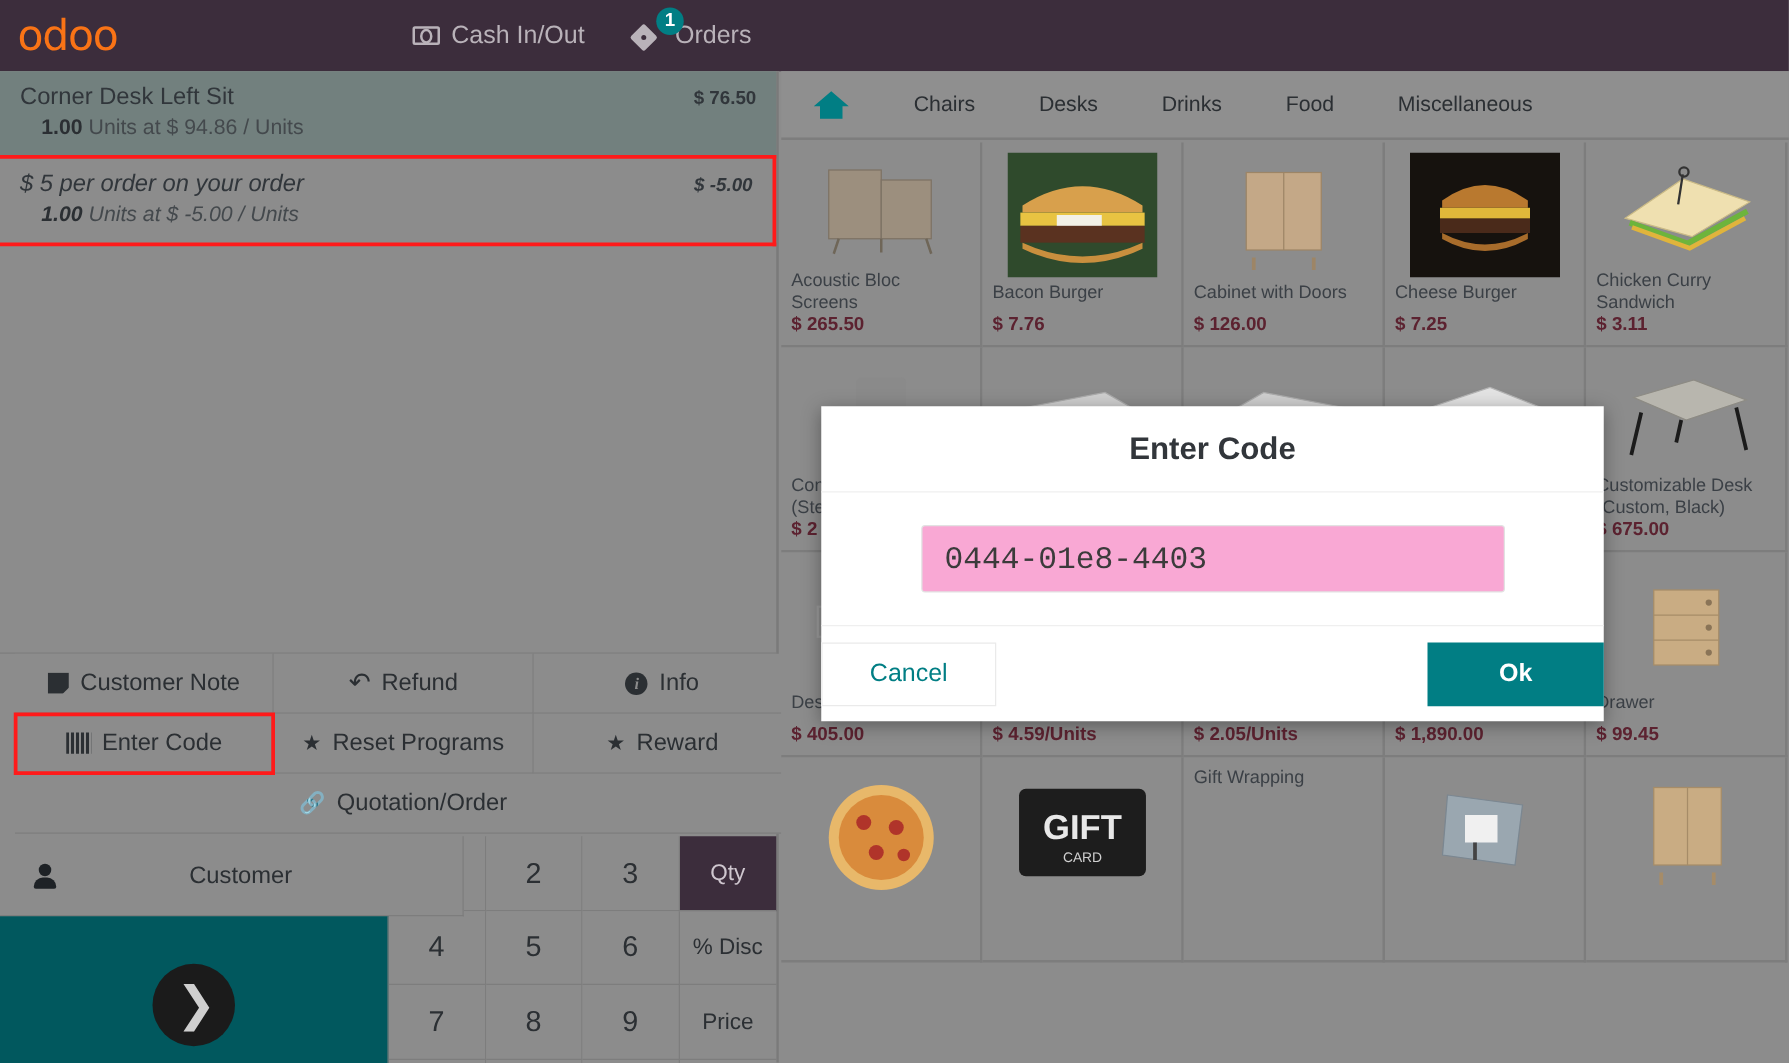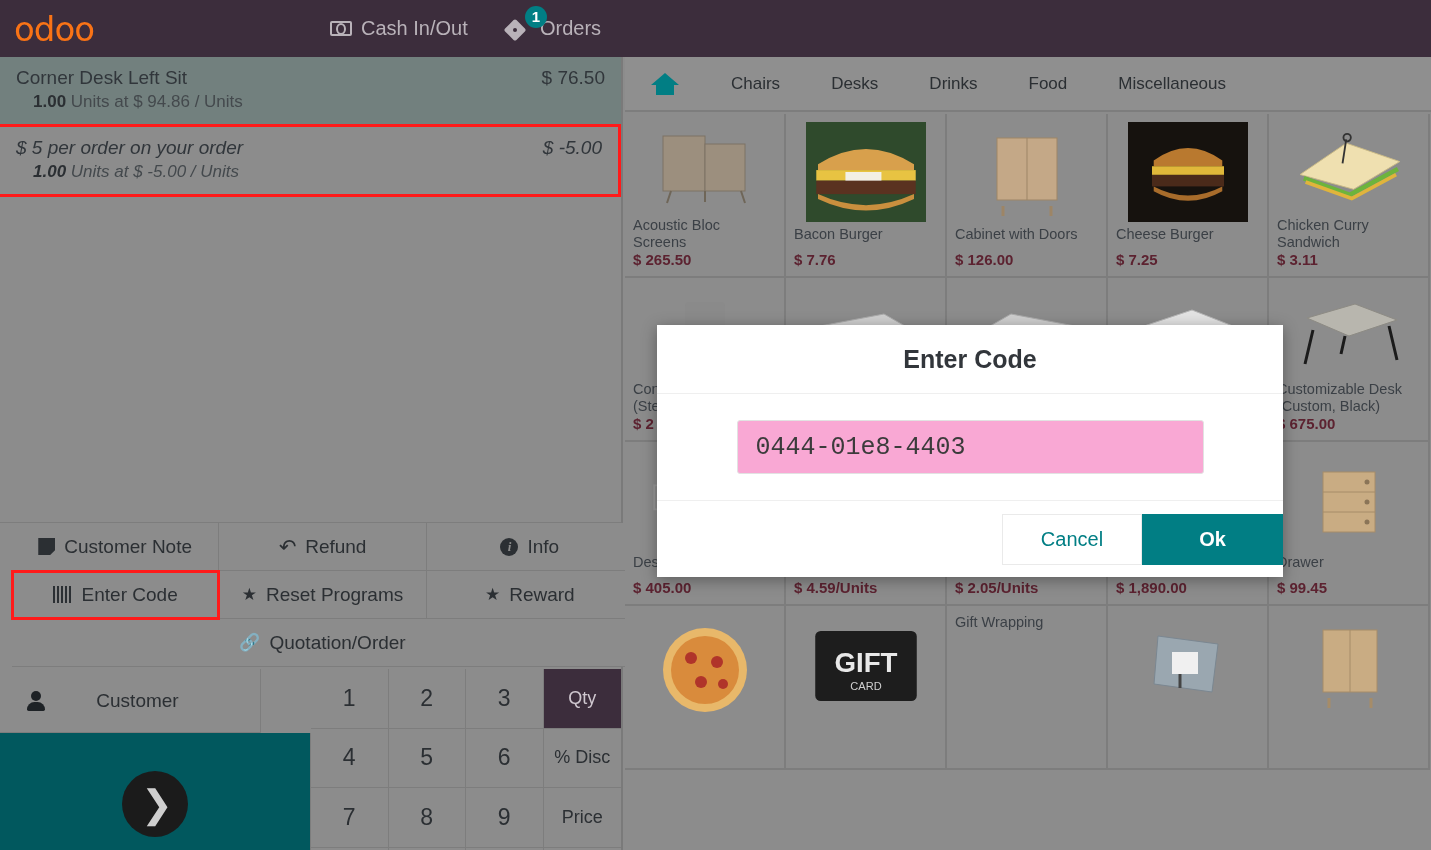--- a/index.html
+++ b/index.html
@@ -77,21 +77,21 @@
   .orderline.reward   { background: #8c8c8c; font-style: italic; }
   .orderline.highlight {
     border: 3px solid #ff1a1a;
     border-left: none; border-right: 3px solid #ff1a1a;
     margin-left: -0px;
   }
   .ol-top {
     display: flex; justify-content: space-between; align-items: baseline;
   }
   .ol-name { font-size: 19px; color: #31363b; font-weight: 500; }
-  .ol-price { font-size: 19px; color: #31363b; font-weight: 400; }
+  .ol-price { font-size: 15px; color: #31363b; font-weight: 700; }
   .ol-sub { font-size: 17px; color: #44494d; margin-top: 3px; padding-left: 17px; }
   .ol-qty { font-weight: 700; color: #2b2f33; }
 
   #total-row {
     position: absolute; top: 383px; left: 0; width: 621px; height: 58px;
     border-top: 1px solid #7d7d7d; border-bottom: 1px solid #7d7d7d;
     display: flex; align-items: center; justify-content: flex-end;
     padding-right: 18px;
   }
   #total-text { font-size: 28px; color: #2b2f33; }
@@ -143,21 +143,21 @@
   .ico-star { font-size: 17px; color: #2b2f33; }
   .ico-link { font-size: 17px; color: #2b2f33; }
 
   
   #bottom {
     position: absolute; top: 612px; left: 0; width: 621px; height: 238px;
     display: flex;
   }
   #leftcol { width: 311px; position: relative; }
   #customer-btn {
-    height: 64px; width: 261px;
+    height: 64px; width: 371px;
     display: flex; align-items: center;
     border-bottom: 1px solid #7d7d7d; border-right: 1px solid #7d7d7d;
     background: #8c8c8c;
   }
   .person-ico {
     margin-left: 27px; width: 18px; height: 19px; position: relative;
   }
   .person-ico::before {
     content: ""; position: absolute; left: 4px; top: 0;
     width: 10px; height: 10px; border-radius: 50%; background: #1e2226;
@@ -277,21 +277,21 @@
   #code-input {
     width: 467px; height: 54px;
     border: 1px solid #e2e2e2; border-radius: 3px;
     padding: 0 18px;
     font-size: 25px; color: #3b3b3b;
     font-family: Liberation Mono, monospace;
     background: #f9a8d4;
   }
   #modal-foot {
     height: 76px; display: flex; align-items: center;
-    justify-content: flex-end; gap: 0; padding-right: 0; margin-left: 12px;
+    justify-content: space-between; gap: 0; padding-right: 0;
   }
   .m-btn {
     height: 51px; font-size: 20px; border: none; cursor: pointer;
     font-family: "Liberation Sans", sans-serif;
   }
   #btn-cancel {
     width: 140px; background: #fff; color: #017e84;
     border: 1px solid #eaeaea;
   }
   #btn-ok {

